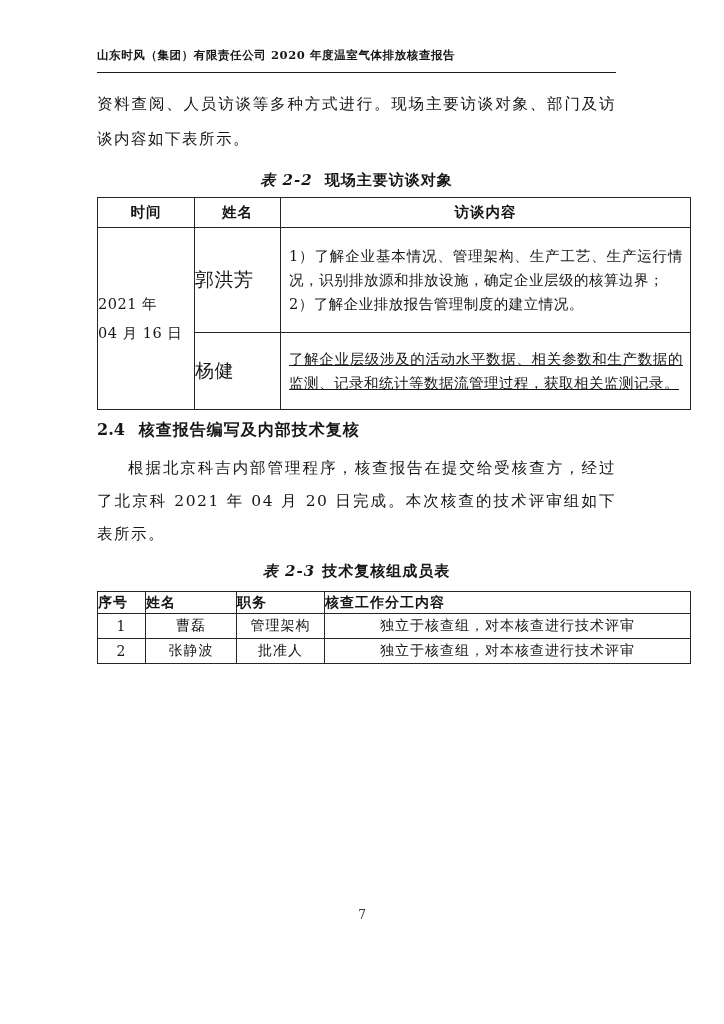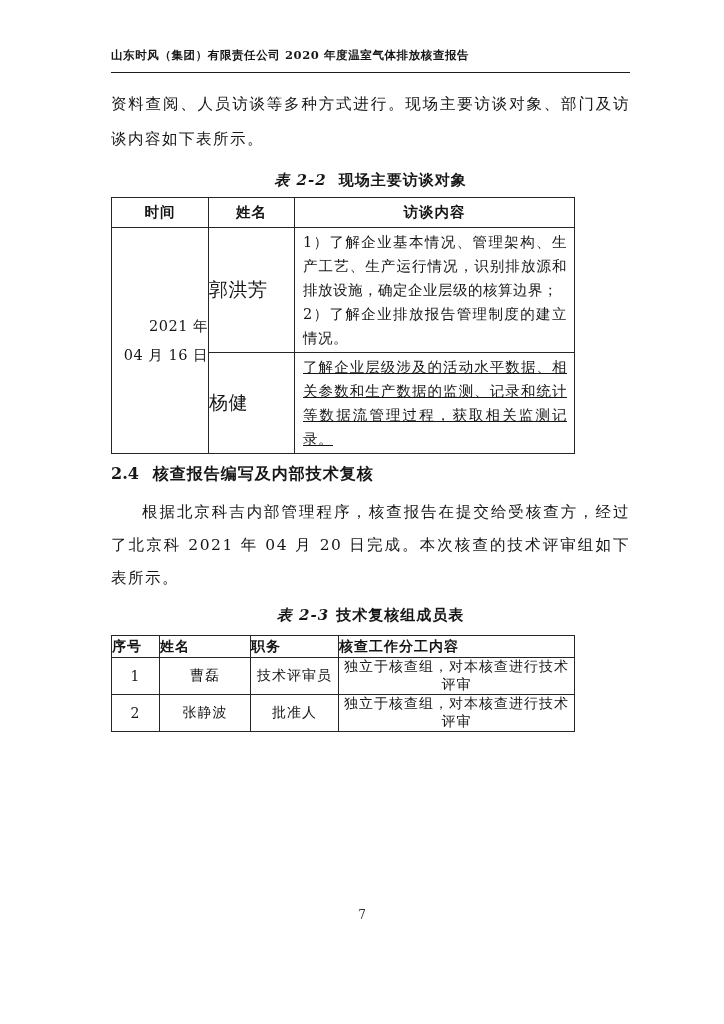--- a/index.html
+++ b/index.html
@@ -6,21 +6,21 @@
   #page{
     position:relative;
     width:724px;height:1024px;
     background:#ffffff;
     font-family:"DejaVu Serif", serif;
     color:#161616;
     overflow:hidden;
   }
   .content{
     position:absolute;
-    left:111px;top:0;
+    left:97px;top:0;
     width:519px;
   }
   .doc-header{
     margin-top:47px;
     font-size:11.5px;
     font-weight:700;
     letter-spacing:0.6px;
     line-height:17px;
     padding-bottom:8px;
     border-bottom:1.6px solid #1c1c1c;
@@ -49,21 +49,21 @@
     font-size:15px;
     line-height:24px;
     letter-spacing:1px;
   }
   .caption-22{margin-top:11px;}
   .caption-23{margin-top:8px;}
   .cap-label{margin-right:12px;font-style:italic;}
   .caption-23 .cap-label{margin-right:7px;text-align:center;}
   table{
     border-collapse:collapse;
-    width:464px;
+    width:594px;
     table-layout:fixed;
     border-radius:12px;
   }
   .tbl{border:1.6px solid #262626;}
   .tbl th,.tbl td{
     border:1px solid #262626;
     padding:0;
     vertical-align:middle;
   }
   .tbl-22{margin-top:5px;}
@@ -72,21 +72,21 @@
     font-size:14.5px;
     font-weight:700;
     letter-spacing:1px;
     text-align:center;
   }
   .tbl-22 .col-time{width:96px;}
   .tbl-22 .col-name{width:85px;}
   .tbl-22 .row-1 .cell-content{height:100px;}
   .tbl-22 .row-2 .cell-content{height:72px;text-decoration:underline;}
   .cell-date{
-    text-align:right;
+    text-align:left;
     font-size:14.5px;
     letter-spacing:0.5px;
   }
   .cell-date div{line-height:29px;}
   .cell-person{
     font-size:19px;
     letter-spacing:0.5px;
   }
   .cell-content{
     padding:2px 7px 2px 8px !important;
@@ -186,21 +186,21 @@
       <tbody>
           <tr>
         <th class="col-no">序号</th>
         <th class="col-name">姓名</th>
         <th class="col-role">职务</th>
         <th>核查工作分工内容</th>
       </tr>
       <tr>
         <td>1</td>
         <td>曹磊</td>
-        <td>技术评审员</td>
+        <td>管理架构</td>
         <td>独立于核查组，对本核查进行技术评审</td>
       </tr>
       <tr>
         <td>2</td>
         <td>张静波</td>
         <td>批准人</td>
         <td>独立于核查组，对本核查进行技术评审</td>
       </tr>
     </tbody>
       </table>

